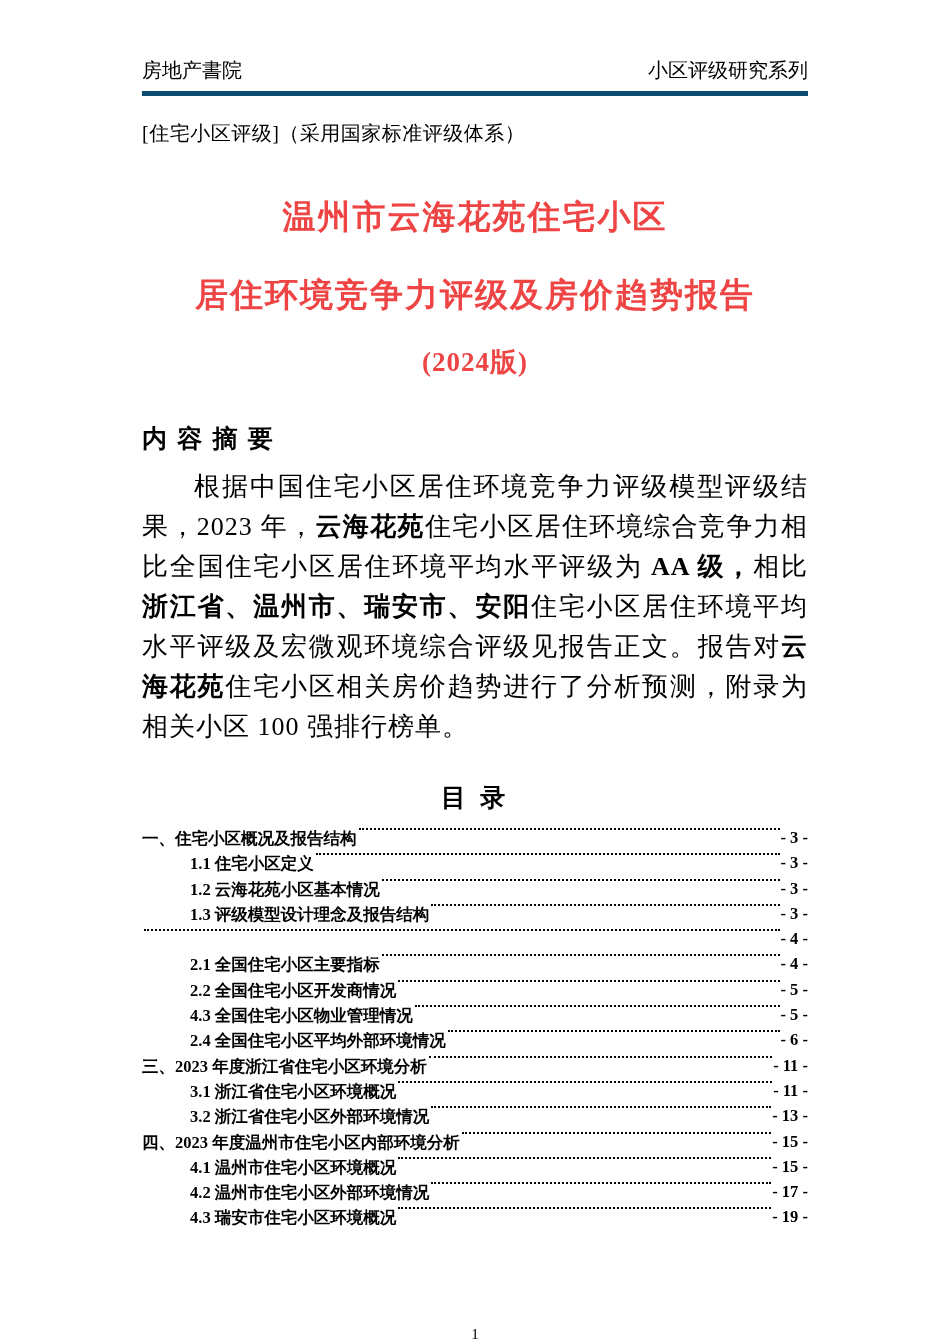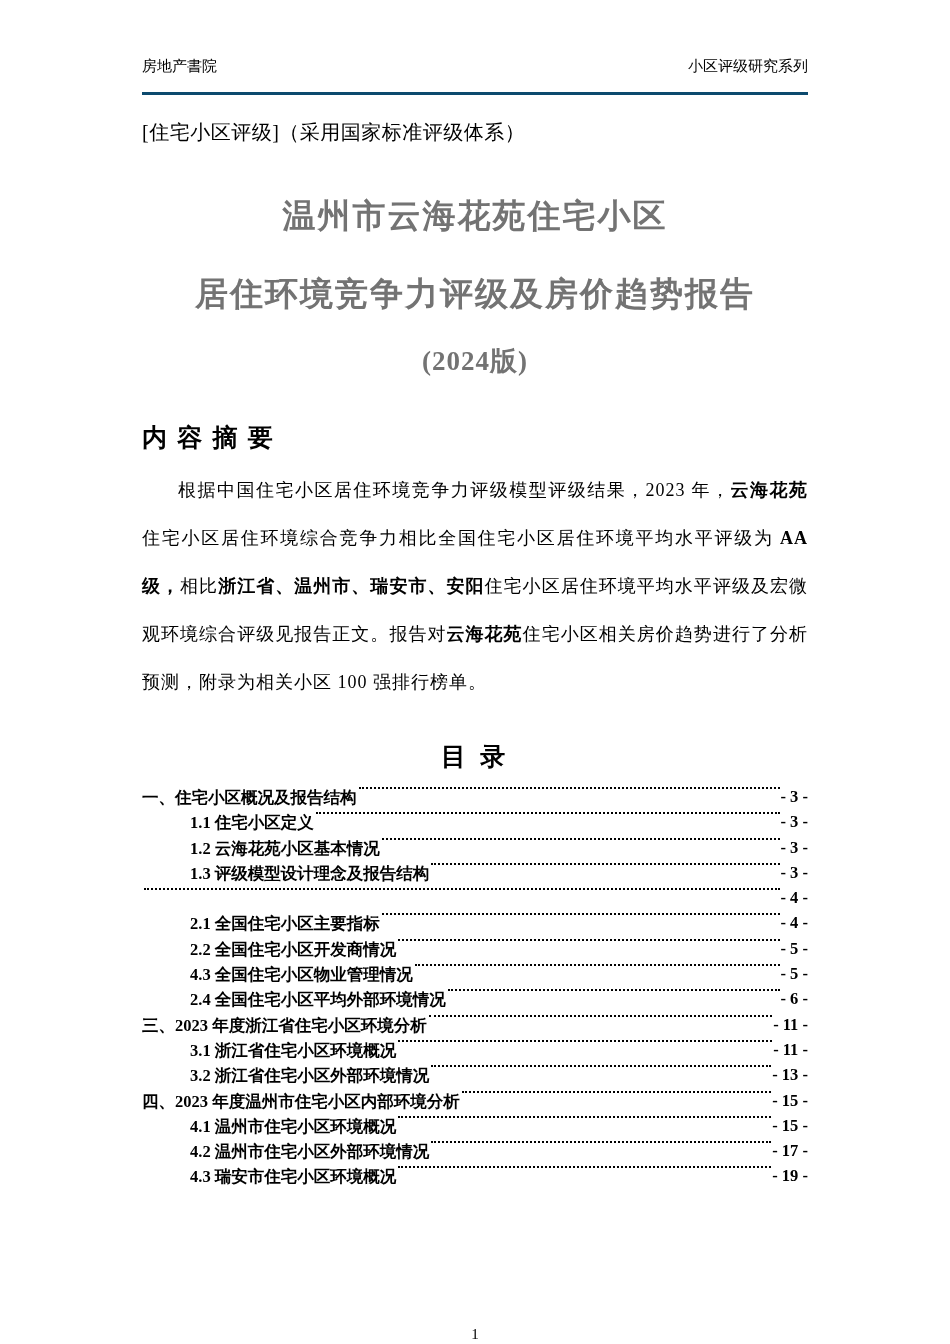--- a/index.html
+++ b/index.html
@@ -21,35 +21,35 @@
     height: 1344px;
     box-sizing: border-box;
     padding: 0 142px;
   }
   
   .running-header {
     margin-top: 57px;
     display: flex;
     justify-content: space-between;
     align-items: flex-end;
-    font-size: 15px;
-    border-bottom: 3px solid #0c4a6e;
-    padding-bottom: 16px;
+    font-size: 20px;
+    border-bottom: 5px solid #0c4a6e;
+    padding-bottom: 7px;
   }
   
   .bracket-line {
     margin-top: 24px;
     font-size: 20px;
     font-weight: normal;
     letter-spacing: 0.5px;
   }
   
   .title-block {
     text-align: center;
-    color: #737373;
+    color: #ef4444;
     font-weight: bold;
   }
   .title-line1 {
     margin-top: 48px;
     font-size: 33px;
     letter-spacing: 2px;
   }
   .title-line2 {
     margin-top: 33px;
     font-size: 33px;
@@ -63,22 +63,22 @@
   
   .summary-heading {
     margin-top: 42px;
     text-align: left;
     font-size: 25px;
     font-weight: bold;
     letter-spacing: 2px;
   }
   .summary-paragraph {
     margin-top: 12px;
-    font-size: 18px;
-    line-height: 48px;
+    font-size: 26px;
+    line-height: 40px;
     text-align: justify;
     text-justify: inter-ideograph;
     text-indent: 2em;
     letter-spacing: 1px;
   }
   .summary-paragraph .seg-bold {
     font-weight: bold;
   }
   
   .toc-heading {

